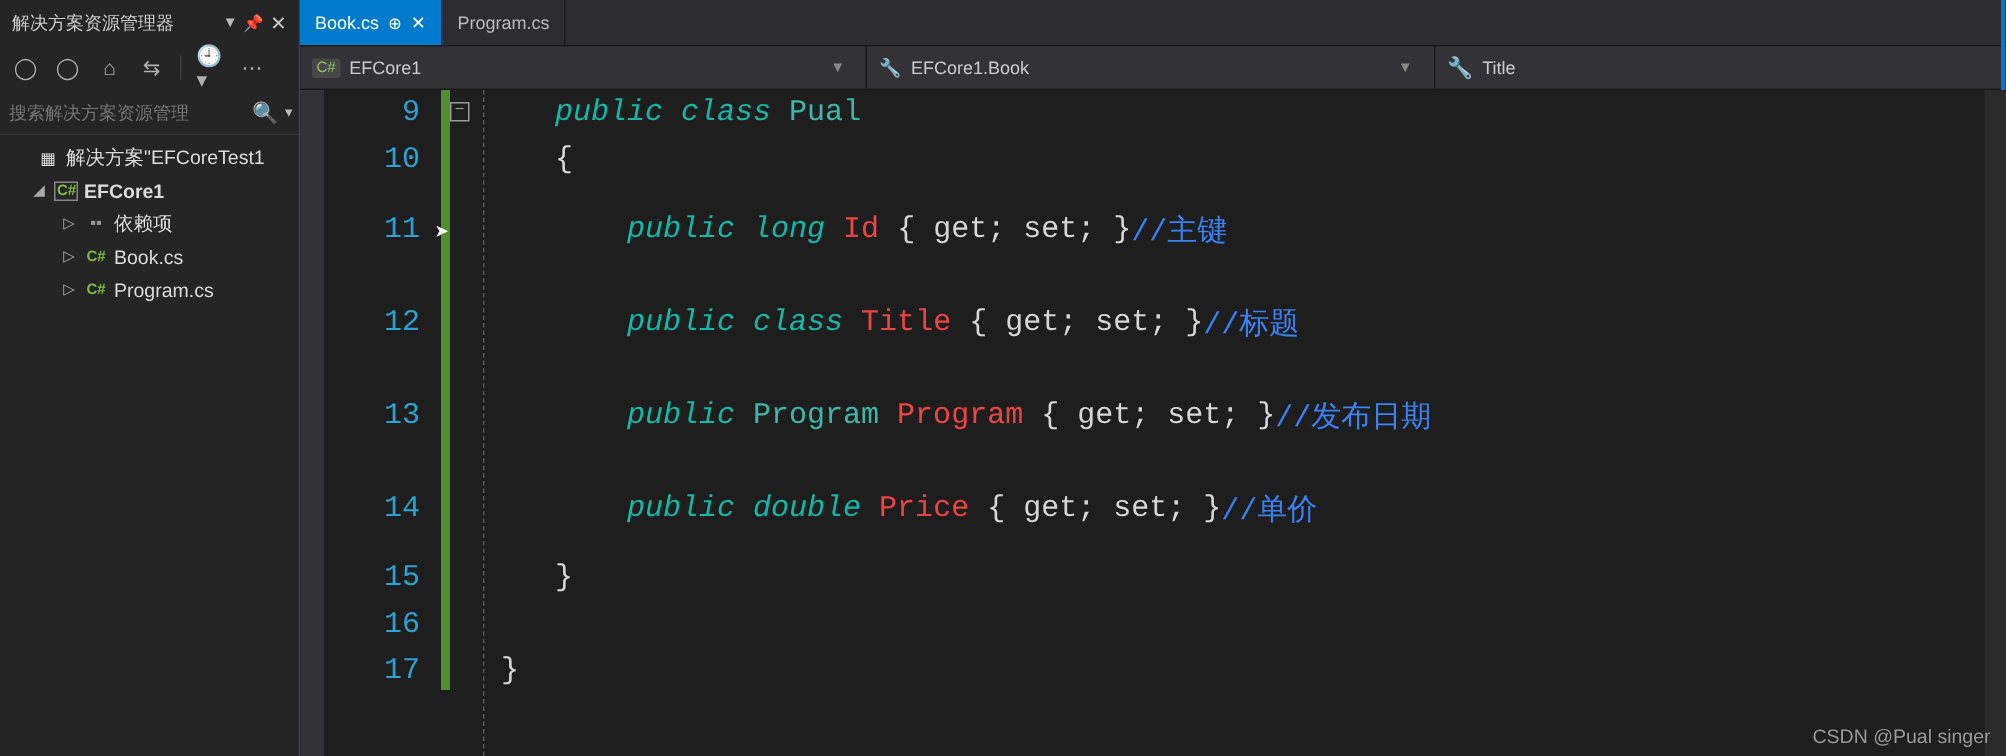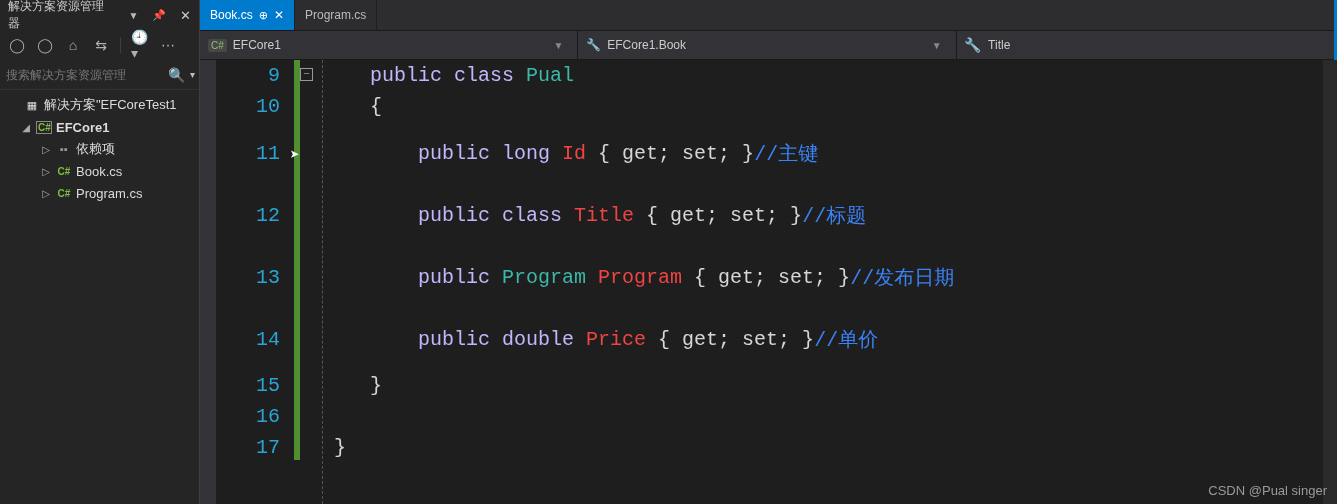--- a/index.html
+++ b/index.html
@@ -20,21 +20,21 @@
       display: flex;
       flex-direction: column;
     }
     .sidebar-header {
       height: 30px;
       display: flex;
       align-items: center;
       padding: 0 8px;
       font-size: 12px;
       color: #cccccc;
-      gap: 14px;
+      gap: 4px;
     }
     .sidebar-header-title { flex: 1; }
     .sidebar-toolbar {
       height: 30px;
       display: flex;
       align-items: center;
       padding: 0 8px;
       gap: 10px;
     }
     .tb-icon {
@@ -170,21 +170,21 @@
       border-left: 1px dashed #555;
       position:relative;
     }
     .code-col { flex:1; position:relative; }
     .line {
       height:31px;
       display:flex; align-items:center;
     }
     .line.tall { height:62px; align-items:center; }
     .gutter .line, .gutter .line.tall { justify-content:flex-end; }
-    .tok-kw { color:#c4b5fd; }
+    .tok-kw { color:#14b8a6;font-style:italic; }
     .tok-type { color:#3db8a8; }
     .tok-id { color:#ef4444; }
     .tok-punc { color:#d6d6d6; }
     .tok-cmt { color:#3b82f6; }
     .code-col .line span, .code-col .line.tall span { white-space:pre; }
     .right-border {
       border-right: 3px solid #007acc;
     }
     .cursor-img {
       position:absolute;

